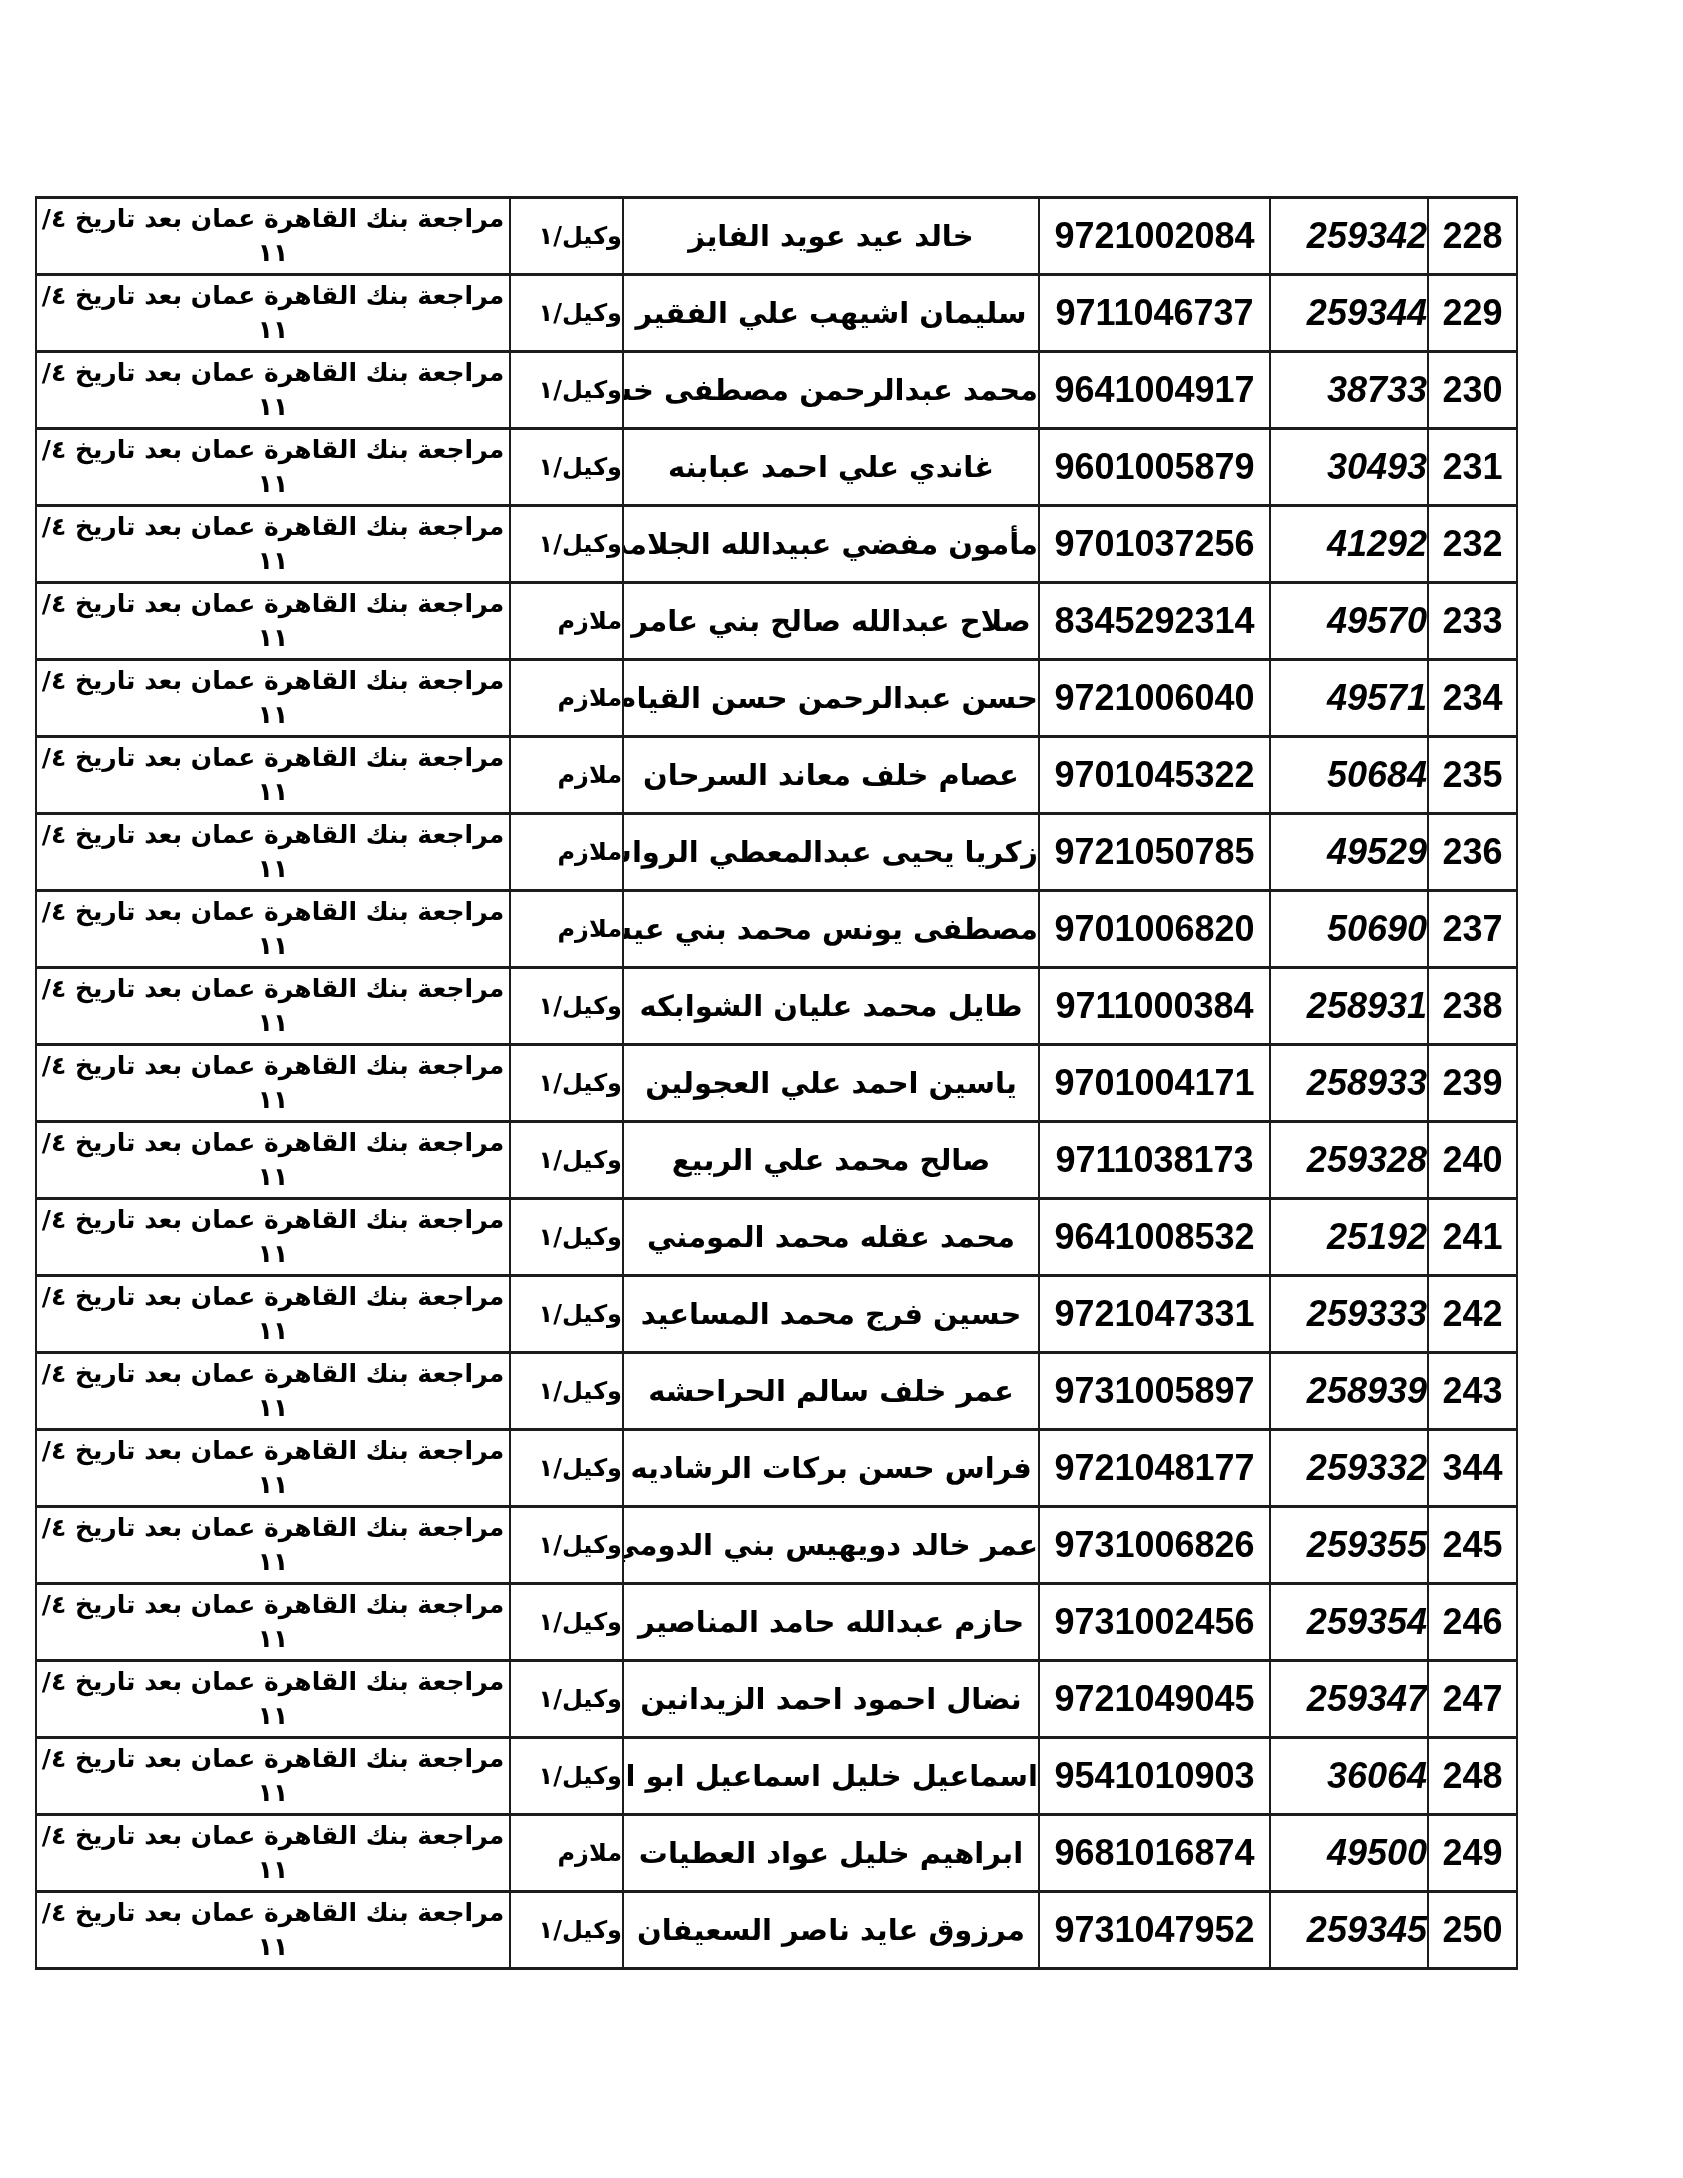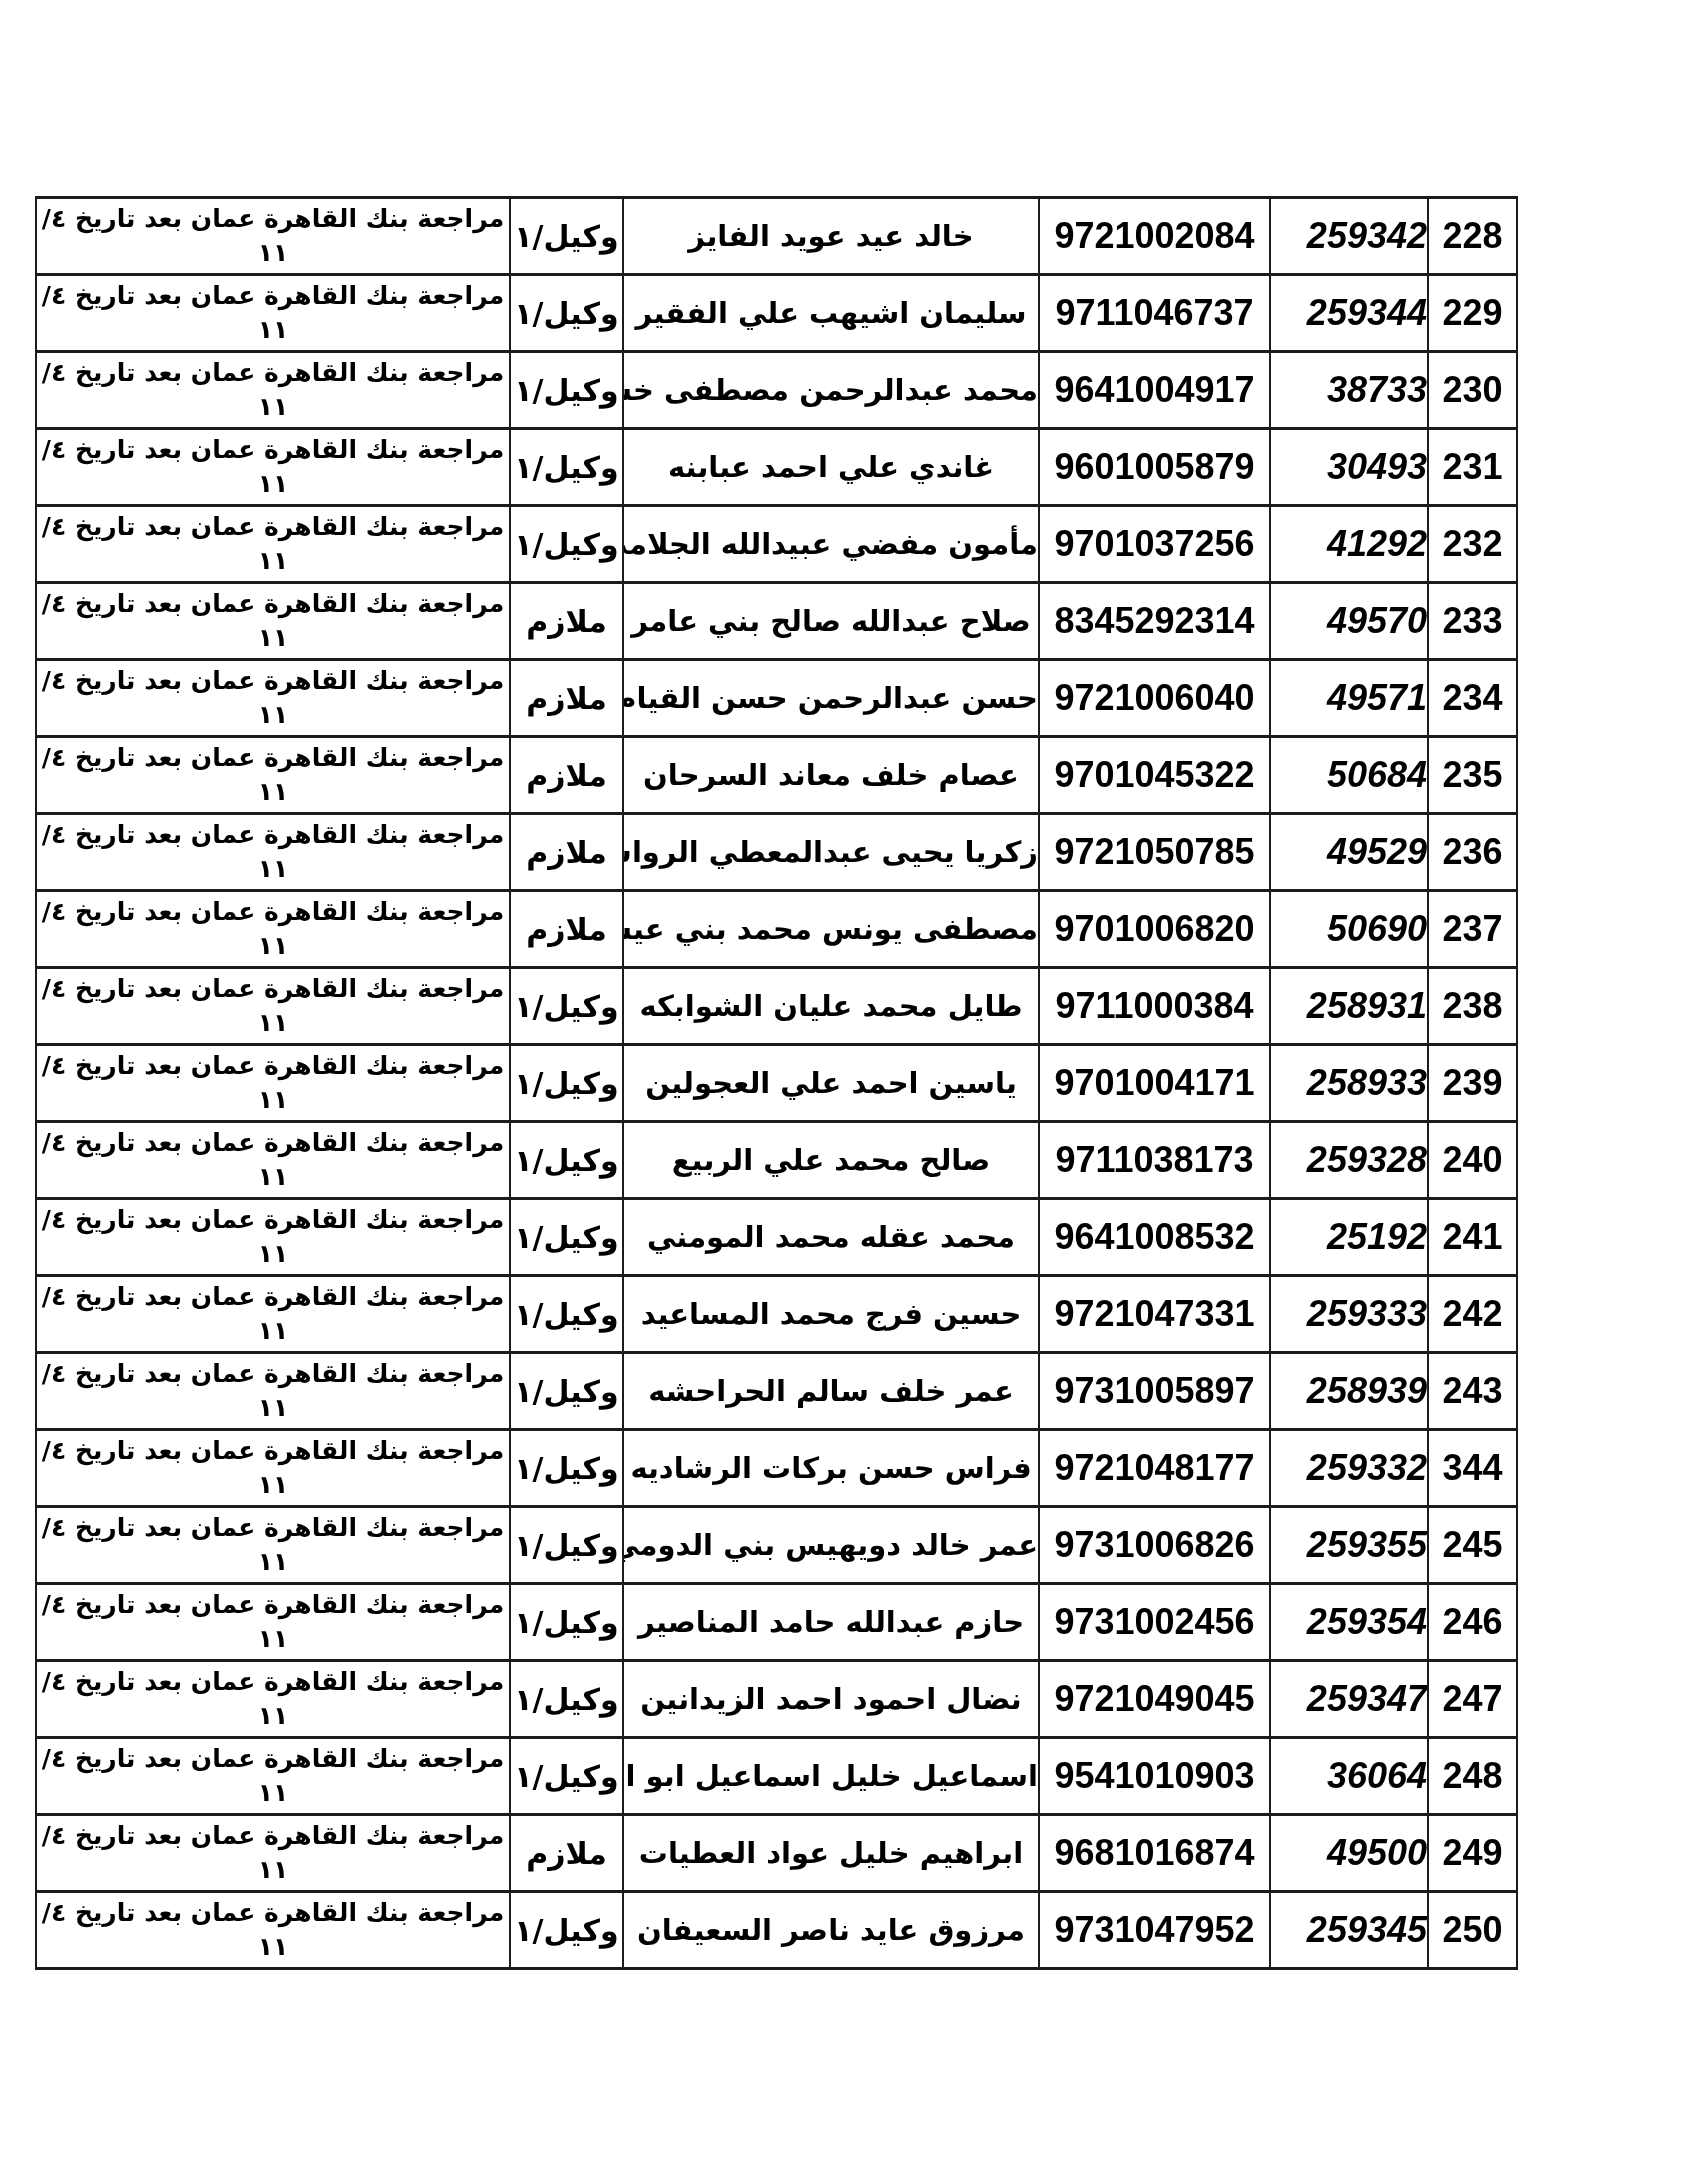--- a/index.html
+++ b/index.html
@@ -71,22 +71,21 @@
     direction: ltr;
     text-align: center;
     white-space: nowrap;
   }
   td.c-name {
     font-size: 29px;
     text-align: center;
     white-space: nowrap;
   }
   td.c-rank {
-    font-size: 30px;
-    text-align: center;
+    font-size: 24px;
     white-space: nowrap;
   }
   td.c-note {
     font-size: 25px;
     line-height: 34px;
     text-align: center;
     margin-left: 24px;
   }
 </style>
 </head>

